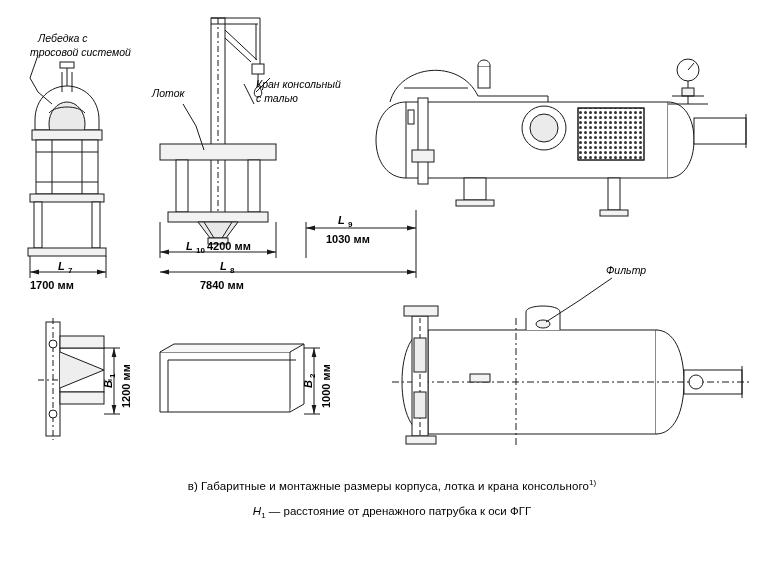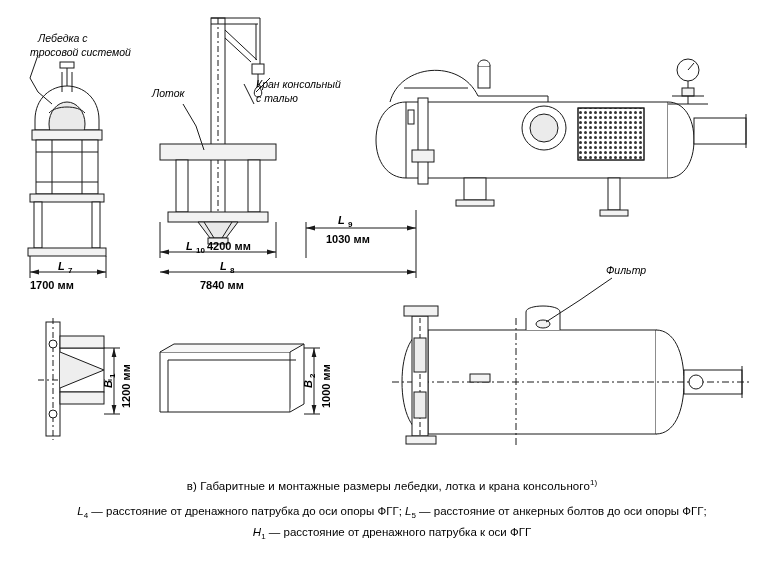--- a/index.html
+++ b/index.html
@@ -295,25 +295,22 @@
       <text class="dim" x="-408" y="122" transform="rotate(-90)">1200 мм</text>
 
       <text class="dim" x="-388" y="304" transform="rotate(-90)" font-style="italic">B</text>
       <text class="dimsub" x="-378" y="307" transform="rotate(-90)">2</text>
       <text class="dim" x="-408" y="322" transform="rotate(-90)">1000 мм</text>
     </g>
   </svg>
 
   <div class="caption-block">
     <div class="fig-caption">
-      <span>в) Габаритные и монтажные размеры лебедки, лотка и крана консольного</span><sup>1)</sup>
+      <span>в) Габаритные и монтажные размеры корпуса, лотка и крана консольного</span><sup>1)</sup>
     </div>
     <div class="legend">
-      <div>
-        <i>L</i><sub style="font-size:8px">4</sub> — расстояние от дренажного патрубка до оси опоры ФГГ; <i>L</i><sub style="font-size:8px">5</sub> — расстояние от анкерных болтов до оси опоры ФГГ;
-      </div>
       <div>
         <i>H</i><sub style="font-size:8px">1</sub> — расстояние от дренажного патрубка к оси ФГГ
       </div>
     </div>
   </div>
 
 </div>
 
 </body></html>

